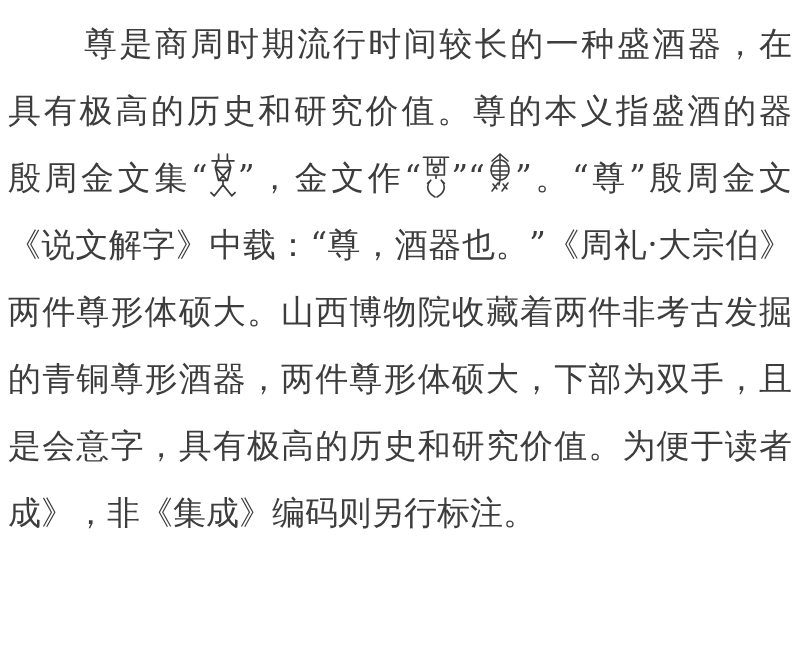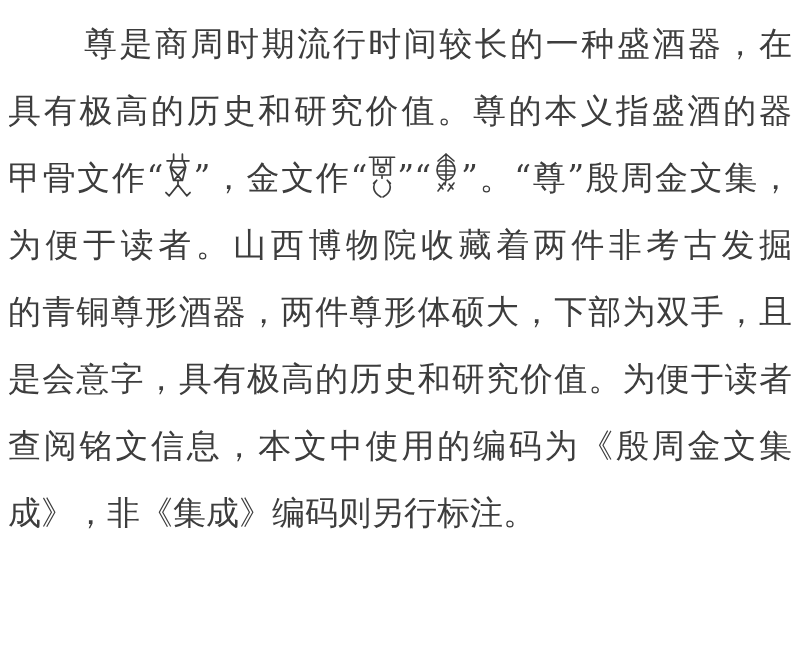--- a/index.html
+++ b/index.html
@@ -44,37 +44,37 @@
 </style>
 </head>
 <body>
 
 <div class="page">
 
   <div class="line indent">尊是商周时期流行时间较长的一种盛酒器，在</div>
 
   <div class="line">具有极高的历史和研究价值。尊的本义指盛酒的器皿，</div>
 
-  <div class="line"><span>甲骨文作“</span><svg class="glyph" viewBox="0 0 26 42" aria-label="oracle-bone-script-zun">
+  <div class="line"><span>殷周金文集“</span><svg class="glyph" viewBox="0 0 26 42" aria-label="oracle-bone-script-zun">
         <path d="M9 2 V8 M17 2 V8 M3 8 H23 M8 8 L6 14 M18 8 L20 14 M6 14 H20 M6 14 L9 26 M20 14 L17 26 M9 26 H17 M7 15 L16 25 M19 15 L10 25 M13 26 V30 M13 30 L5 40 M13 30 L21 40 M5 40 L2 37 M21 40 L24 37"></path>
       </svg><span>”，金文作“</span><svg class="glyph" viewBox="0 0 28 44" aria-label="bronze-script-zun-1">
         <path d="M2 5 H26 M6 5 V22 M22 5 V22 M6 22 H22 M6 12 H22 M10 7 V12 M18 7 V12 M14 22 V25"></path>
         <circle cx="14" cy="17" r="2.5"></circle>
         <path d="M9 27 C5 31 5 37 10 41 M6 30 L9 27 M19 27 C23 31 23 37 18 41 M22 30 L19 27 M10 41 L13 43 M18 41 L15 43"></path>
       </svg><span>”“</span><svg class="glyph" viewBox="0 0 28 46" aria-label="bronze-script-zun-2">
         <path d="M14 2 L6 9 M14 2 L22 9 M14 2 V7"></path>
         <ellipse cx="14" cy="18" rx="9" ry="10"></ellipse>
         <path d="M6 14 H22 M5.5 19 H22.5 M7 23 H21 M14 8 V28 M7 32 L11 37 M12 31 L6 39 M17 32 L21 37 M22 31 L16 39 M14 28 L13 33"></path>
       </svg><span>”。“尊”殷周金文集，</span></div>
 
 
+  <div class="line">《说文解字》中载：“尊，酒器也。”《周礼·大宗伯》</div>
 
-  <div class="line">为便于读者。山西博物院收藏着两件非考古发掘</div>
+  <div class="line">两件尊形体硕大。山西博物院收藏着两件非考古发掘</div>
 
   <div class="line">的青铜尊形酒器，两件尊形体硕大，下部为双手，且都</div>
 
   <div class="line">是会意字，具有极高的历史和研究价值。为便于读者</div>
 
-  <div class="line">查阅铭文信息，本文中使用的编码为《殷周金文集</div>
 
   <div class="line last">成》，非《集成》编码则另行标注。</div>
 
 </div>
 
 </body></html>

